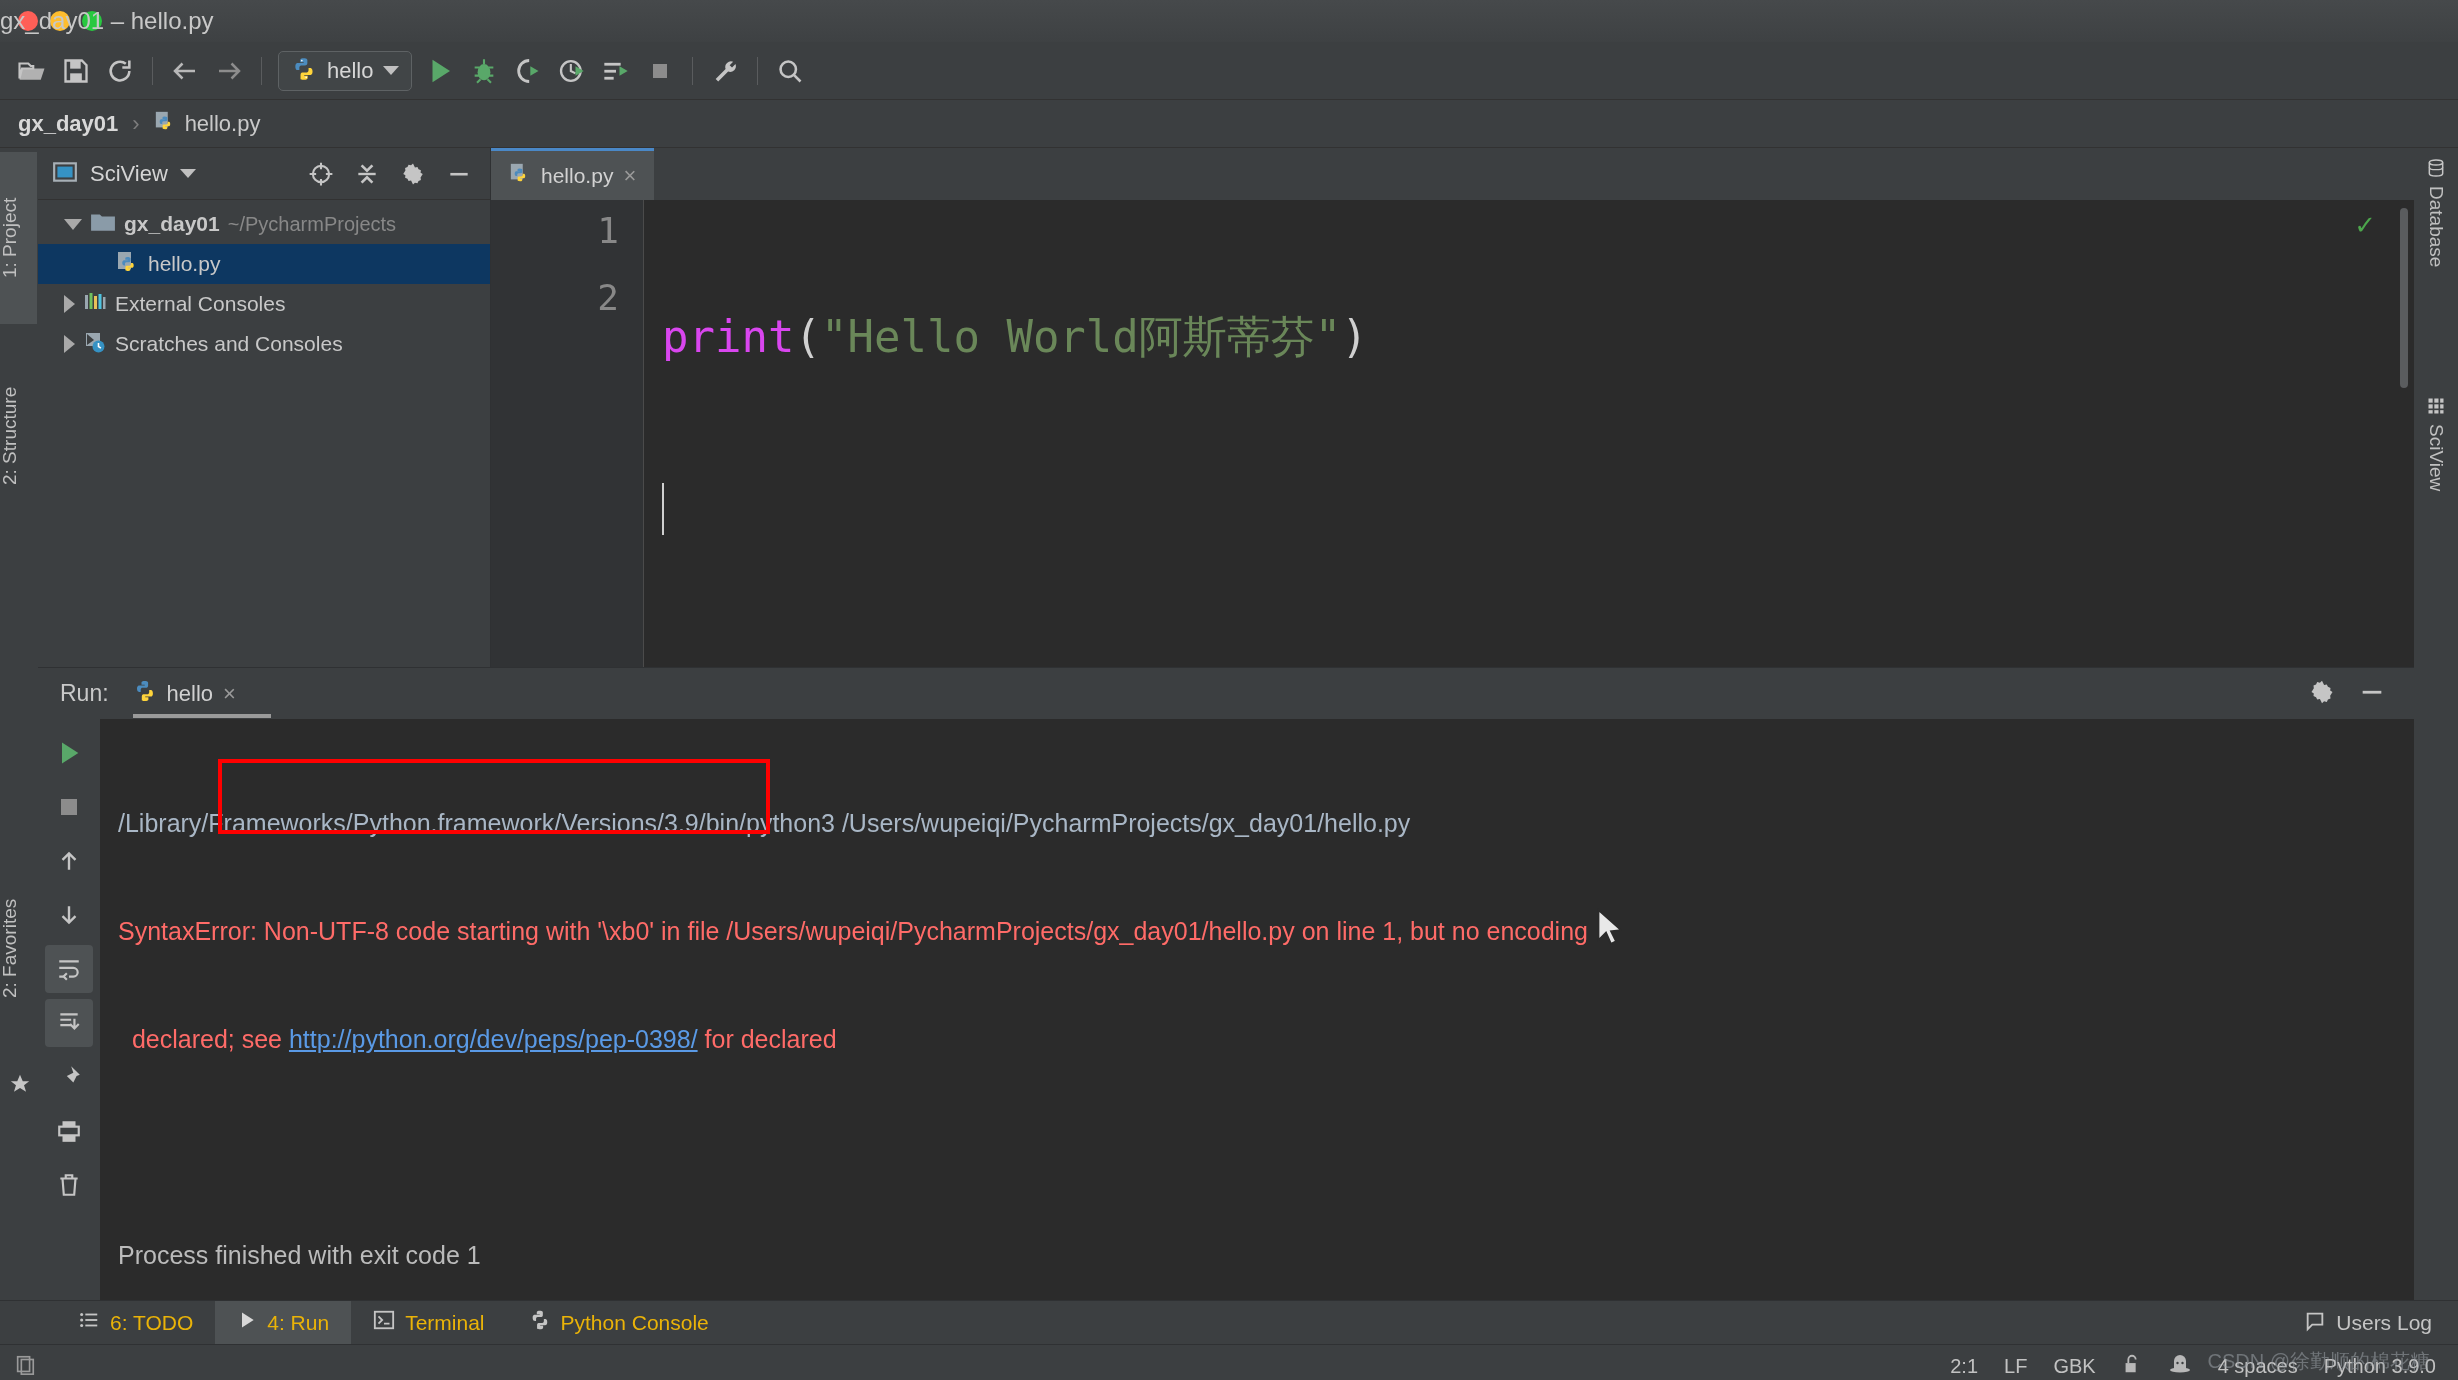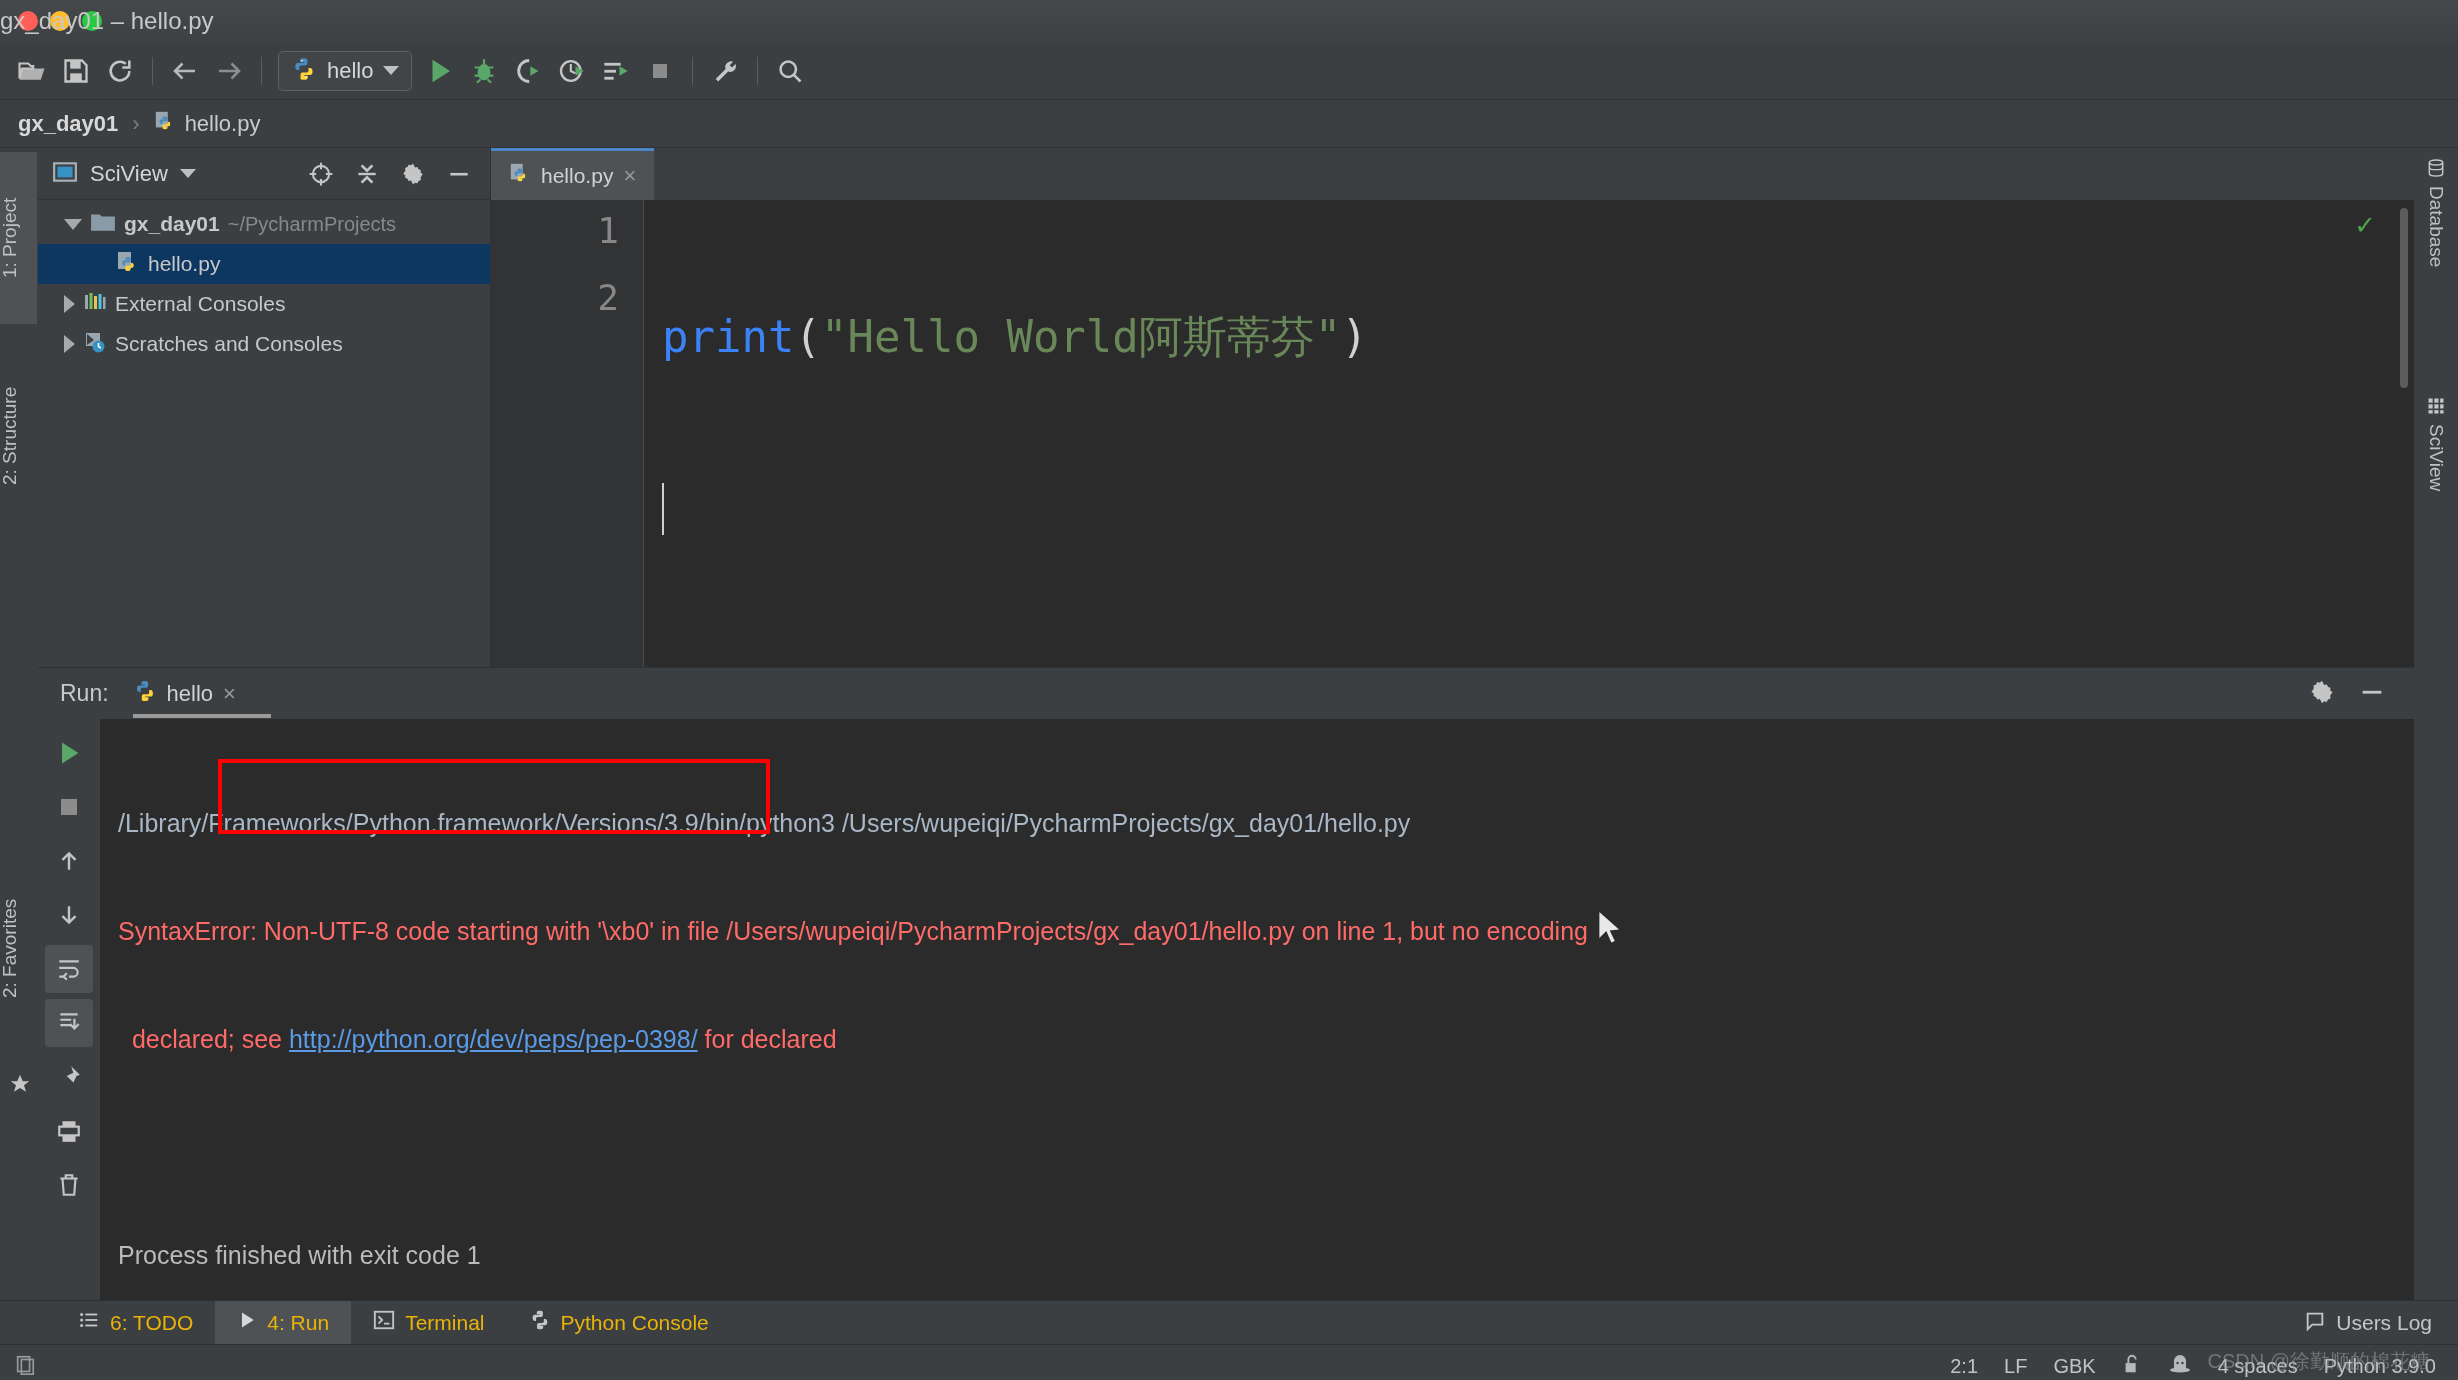--- a/index.html
+++ b/index.html
@@ -137,21 +137,21 @@
     text-align:right; padding-right:24px;
     font-family:"DejaVu Sans Mono", monospace; font-size:36px; color:#888888;
   }
   .code {
     position:absolute; left:153px; top:52px; right:0; bottom:0;
     background:#2b2b2b; padding-left:18px;
     font-family:"DejaVu Sans Mono", monospace; font-size:44px;
     white-space:pre;
   }
   .code-line { height:70px; line-height:70px; }
-  .tok-fn { color:#3b82f6; }
+  .tok-fn { color:#d946ef; }
   .tok-paren { color:#d0d0d0; }
   .tok-str { color:#6a8759; }
   .caret-bar {
     display:inline-block; width:2px; height:52px; background:#d0d0d0;
     vertical-align:middle; position:relative; top:-3px;
   }
   .ok-check {
     position:absolute; right:38px; top:62px; color:#4ca64c; font-size:26px;
   }
   .editor-scroll {

